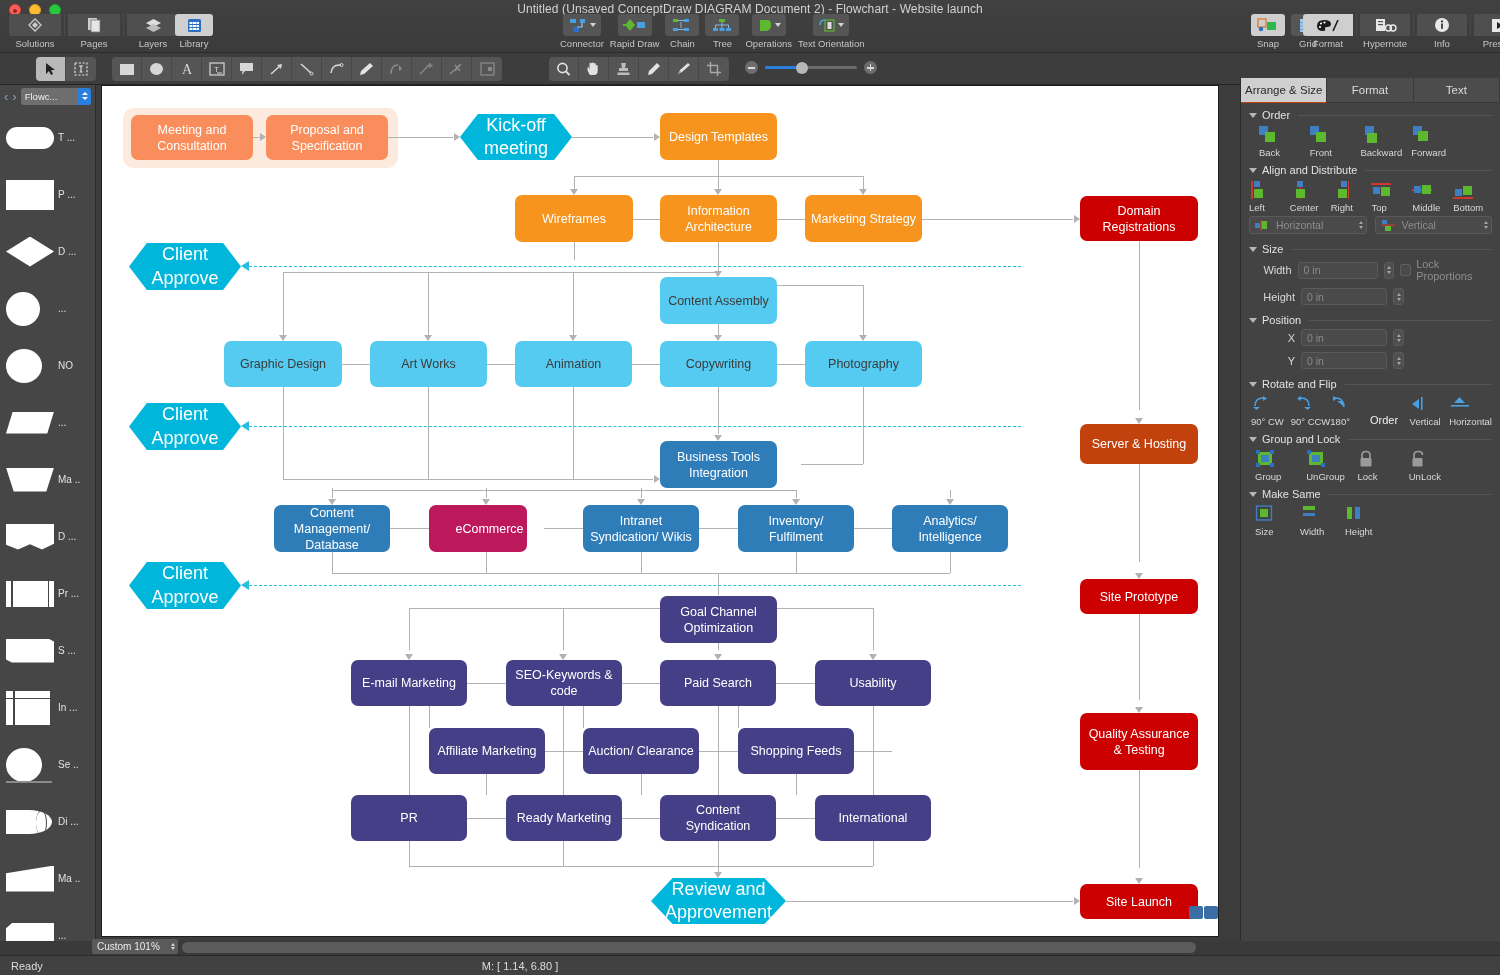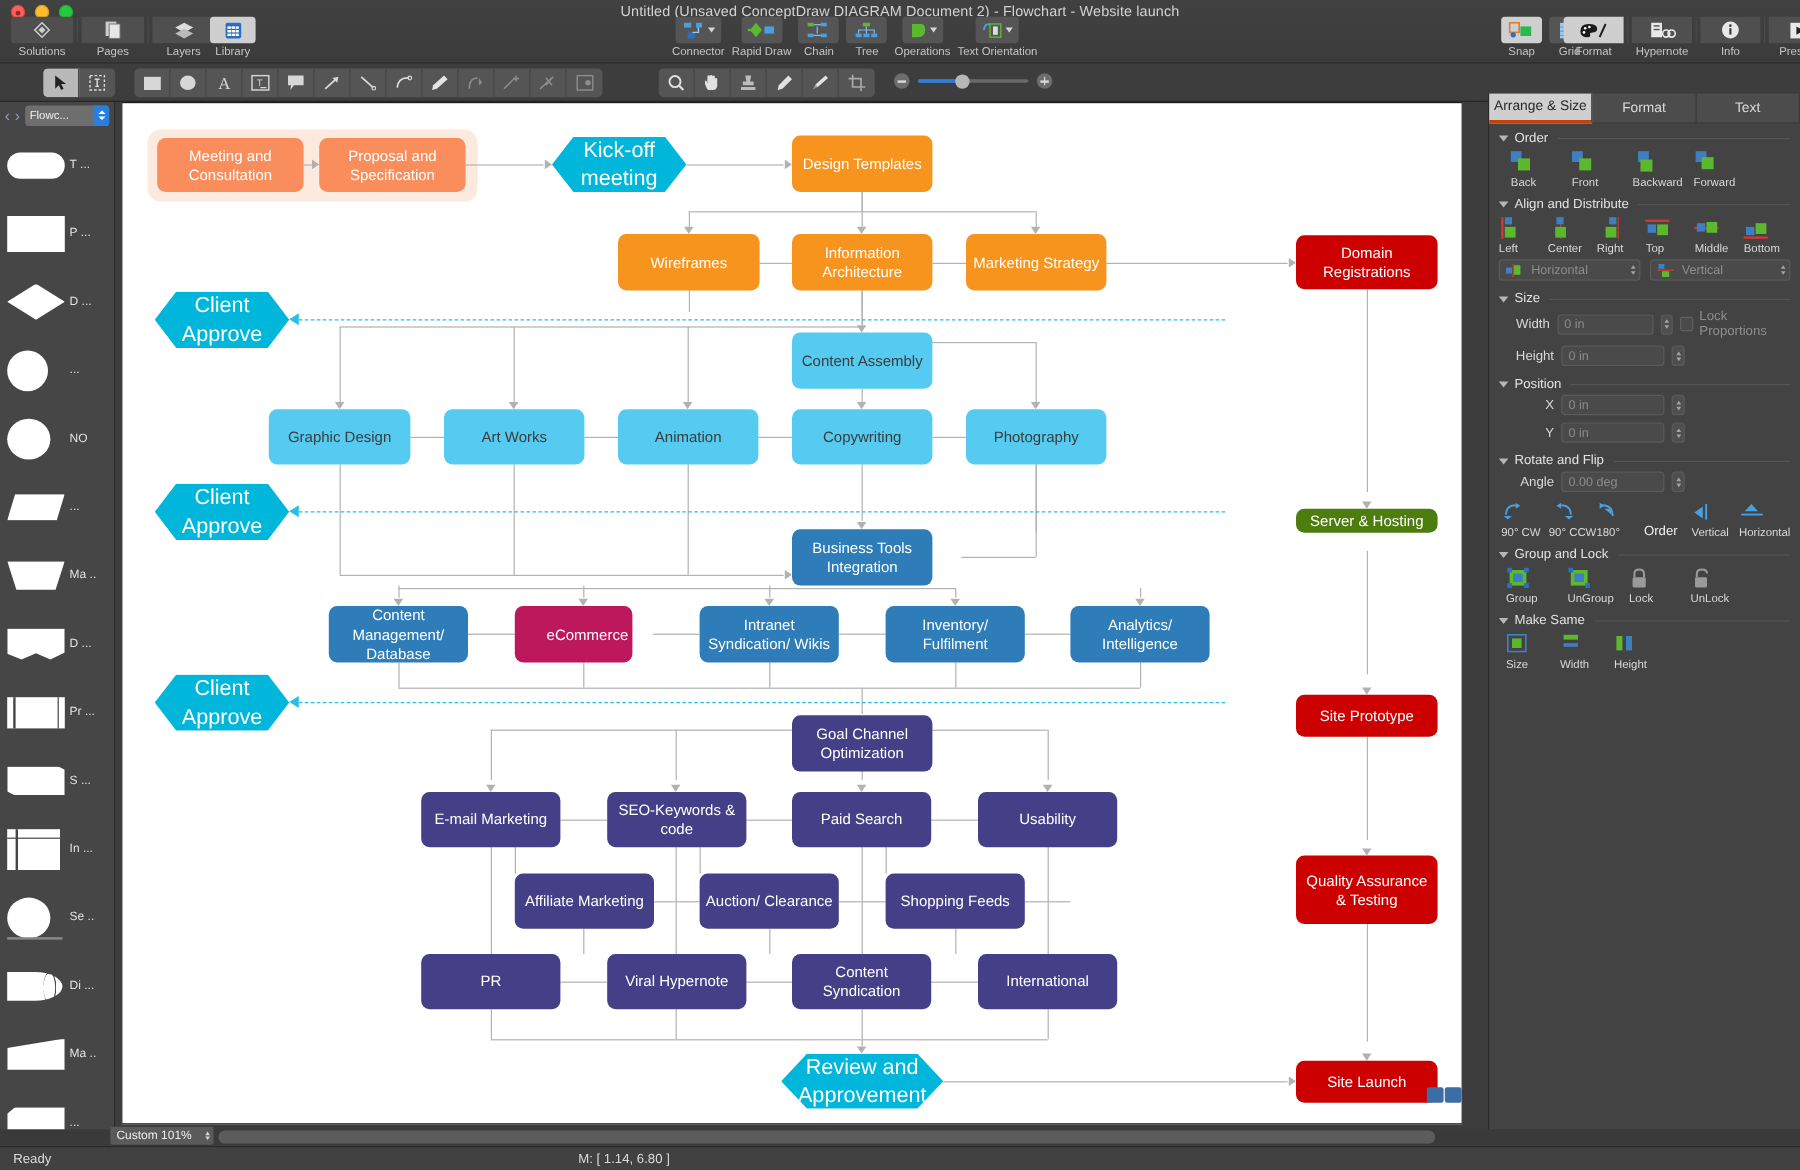--- a/index.html
+++ b/index.html
@@ -173,21 +173,21 @@
   .rpanel {
     position:absolute; right:0; top:78px; width:260px; height:863px;
     background:#434343; border-left:1px solid #2b2b2b;
   }
   .rtabs { display:flex; height:25px; }
   .rtab {
     flex:1; display:flex; align-items:center; justify-content:center;
     font-size:11.5px; color:#dcdcdc; background:#4c4c4c;
     border-right:1px solid #393939; border-bottom:1px solid #393939;
   }
-  .rtab.active { background:#cfcfcf; color:#2a2a2a; border-bottom:3px solid #c2410c;}
+  .rtab.active { background:#cfcfcf; color:#2a2a2a; border-bottom:1px solid #c2410c;}
   .rsec { margin-top:6px; }
   .rsec-hd { display:flex; align-items:center; gap:5px; padding:0 8px; }
   .rsec-hd .tri { width:0;height:0;border-left:4.5px solid transparent;border-right:4.5px solid transparent;border-top:5.5px solid #b6b6b6;}
   .rsec-hd .t { font-size:11px; color:#e2e2e2; white-space:nowrap;}
   .rsec-hd .rule { flex:1; height:1px; background:#555; margin-left:3px;}
   .ricons { display:flex; padding:5px 4px 0 4px; }
   .ricon { flex:1; display:flex; flex-direction:column; align-items:flex-start; gap:3px; }
   .ricon .gx { width:22px; height:18px; position:relative; }
   .ricon .lb { font-size:9.5px; color:#d9d9d9; white-space:nowrap;}
 
@@ -858,21 +858,21 @@
         </div>
         <div class="node dark" style="left:558px;top:255px;width:117px;height:46px;background:#56CBF2;">
           <span>Copywriting</span>
         </div>
         <div class="node dark" style="left:703px;top:255px;width:117px;height:46px;background:#56CBF2;">
           <span>Photography</span>
         </div>
         <div class="hex" style="left:27px;top:317px;width:112px;height:47px;background:#00B6DA;">
           <span>Client Approve</span>
         </div>
-        <div class="node" style="left:978px;top:338px;width:118px;height:20px;background:#4d7c0f;">
+        <div class="node" style="left:978px;top:338px;width:118px;height:40px;background:#c2410c;">
           <span>Server &amp; Hosting</span>
         </div>
         <div class="node" style="left:558px;top:355px;width:117px;height:47px;background:#2E7CB8;">
           <span>Business Tools Integration</span>
         </div>
         <div class="node" style="left:172px;top:419px;width:116px;height:47px;background:#2E7CB8;">
           <span>Content Management/ Database</span>
         </div>
         <div class="node" style="left:327px;top:419px;width:98px;height:47px;background:#be185d;padding-left:27px;">
           <span>eCommerce</span>
@@ -916,21 +916,21 @@
         <div class="node" style="left:481px;top:642px;width:116px;height:46px;background:#453F87;">
           <span>Auction/ Clearance</span>
         </div>
         <div class="node" style="left:636px;top:642px;width:116px;height:46px;background:#453F87;">
           <span>Shopping Feeds</span>
         </div>
         <div class="node" style="left:249px;top:709px;width:116px;height:46px;background:#453F87;">
           <span>PR</span>
         </div>
         <div class="node" style="left:404px;top:709px;width:116px;height:46px;background:#453F87;">
-          <span>Viral Hypernote</span>
+          <span>Ready Marketing</span>
         </div>
         <div class="node" style="left:558px;top:709px;width:116px;height:46px;background:#453F87;">
           <span>Content Syndication</span>
         </div>
         <div class="node" style="left:713px;top:709px;width:116px;height:46px;background:#453F87;">
           <span>International</span>
         </div>
         <div class="hex" style="left:549px;top:792px;width:135px;height:46px;background:#00B6DA;">
           <span>Review and Approvement</span>
         </div>
@@ -1125,28 +1125,20 @@
           </span>
       </div>
     </div>
 
     <div class="rsec">
       <div class="rsec-hd">
           <span class="tri"></span>
           <span class="t">Rotate and Flip</span>
           <span class="rule"></span>
         </div>
-      <div class="rrow">
-        <span class="rlabel">Angle</span>
-        <span class="rfield">0.00 deg</span>
-        <span class="rstep">
-            <i class="up"></i>
-            <i class="dn"></i>
-          </span>
-      </div>
       <div class="ricons" style="padding-left:10px;padding-right:8px;align-items:flex-end;">
         <div class="ricon">
             <div class="gx"><svg width="22" height="16" viewBox="0 0 22 16">
                 <path d="M4 11 Q4 3 12 3" stroke="#4a9fe0" stroke-width="1.6" fill="none"></path>
                 <polygon points="12,1 16,3.5 12,6" fill="#4a9fe0"></polygon>
                 <path d="M2 12 L9 12 L5.5 15 Z" fill="#4a9fe0"></path>
               </svg></div>
             <div class="lb">90° CW</div>
           </div>
         <div class="ricon">

